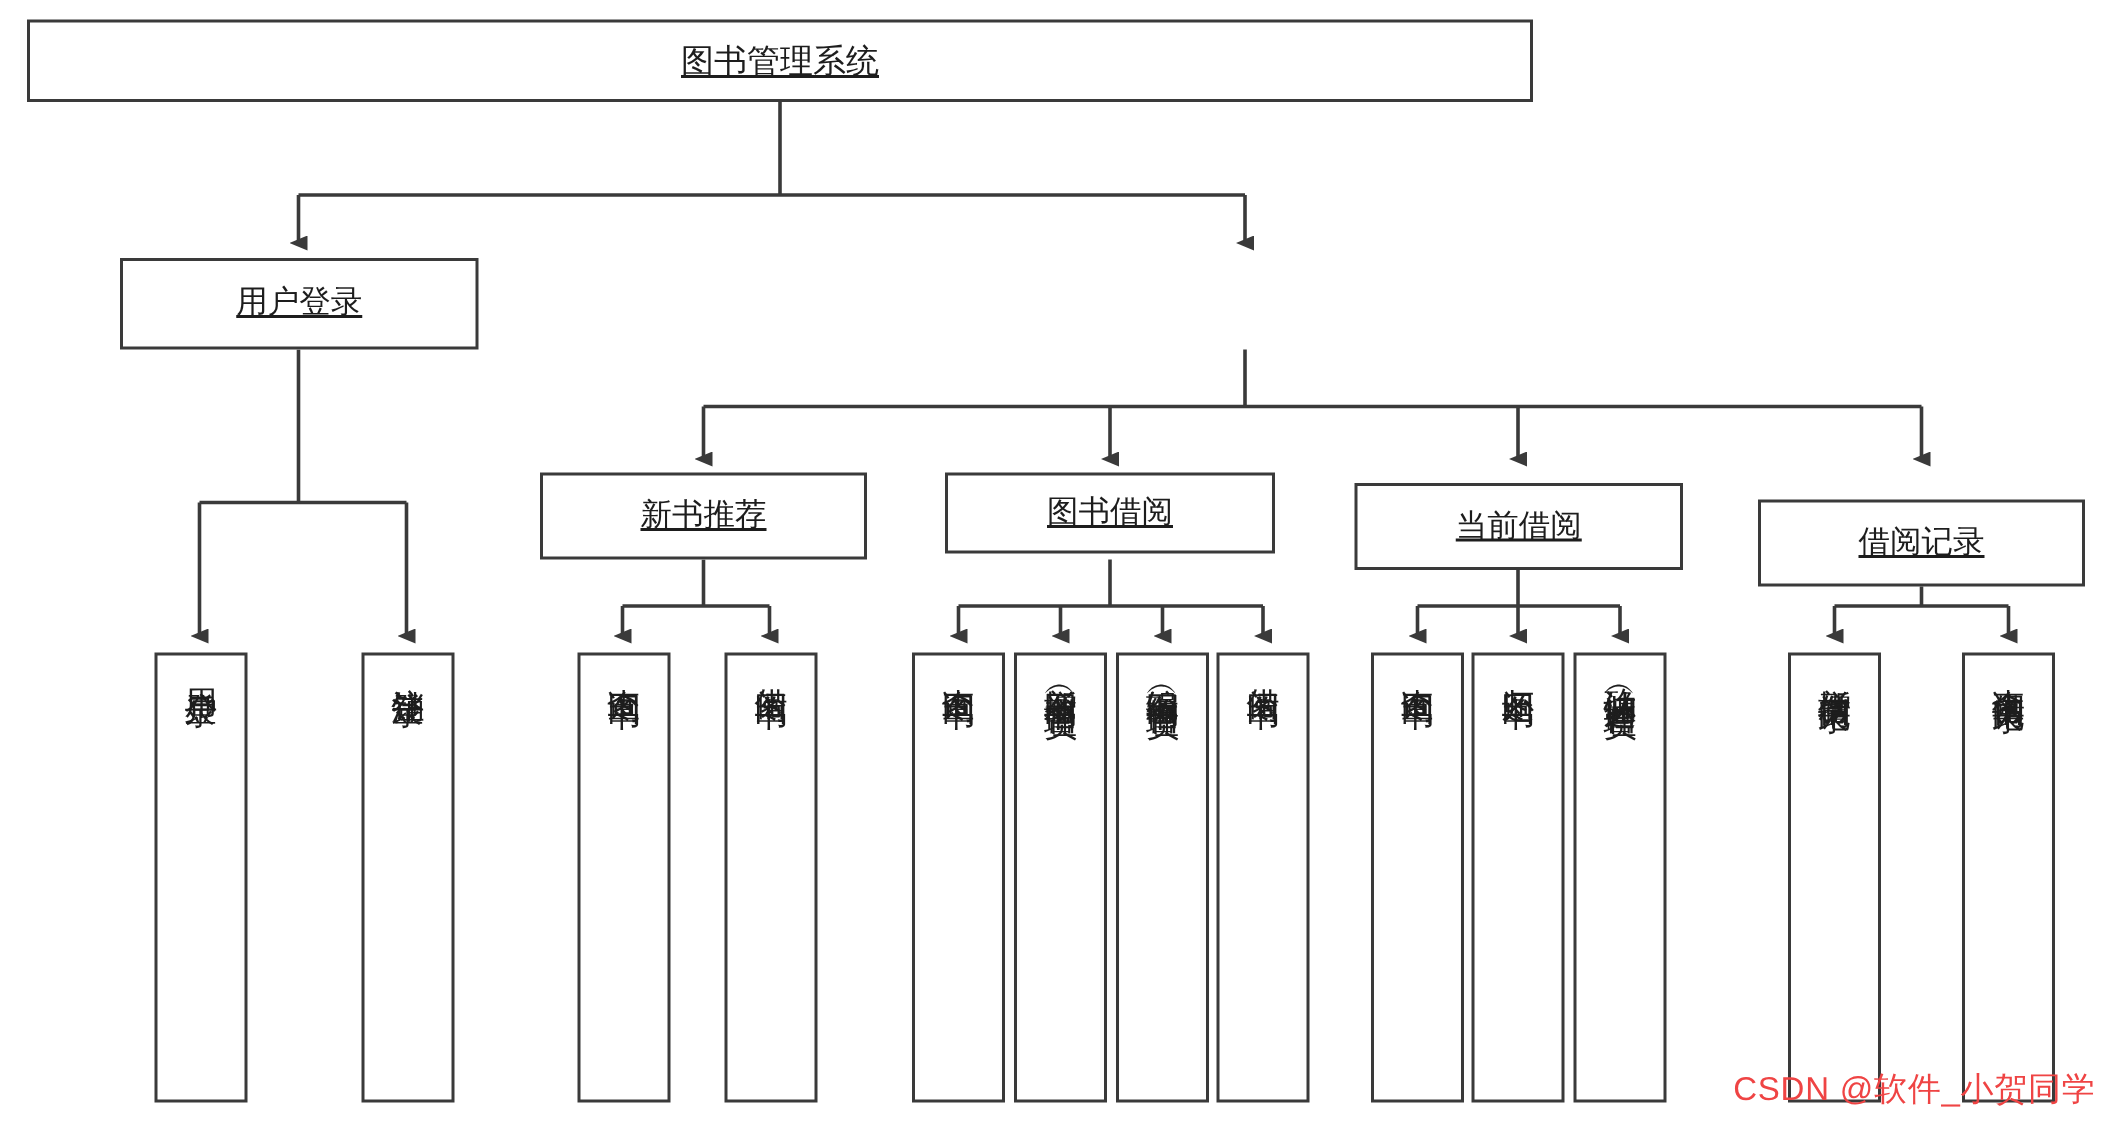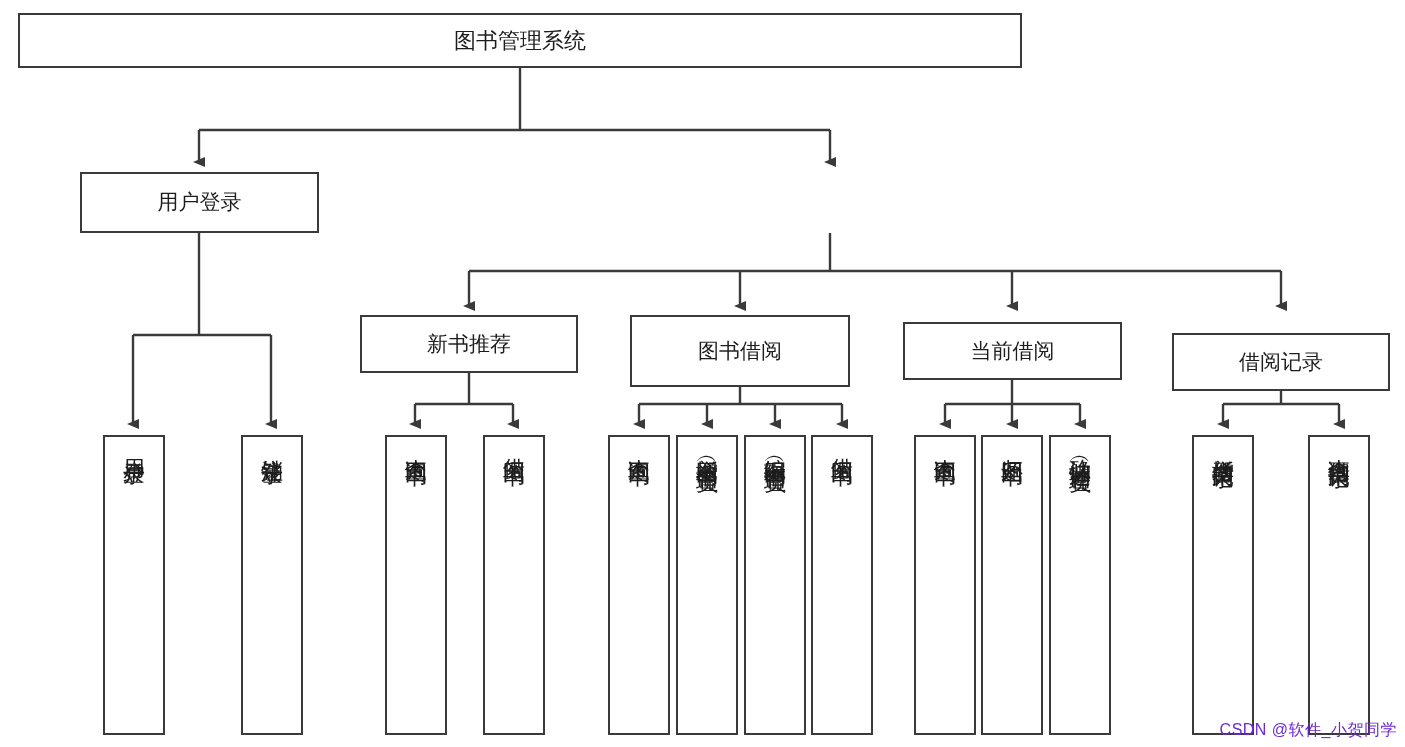--- a/index.html
+++ b/index.html
@@ -41,20 +41,21 @@
   }
   .node .label {
     display: block;
     text-align: center;
     line-height: 1.18;
     white-space: pre;
   }
   
   .node.horiz .label {
     font-size: 21px;
+    text-decoration: underline;
   }
   .node.root .label {
     font-size: 22px;
   }
   
   .node.vert {
     align-items: flex-start;
     justify-content: center;
     padding-top: 4px;
   }
@@ -63,22 +64,22 @@
     text-orientation: upright;
     font-size: 22px;
     letter-spacing: 2px;
     line-height: 1;
   }
   
   #watermark {
     position: absolute;
     right: 8px;
     bottom: 6px;
-    font-size: 16px;
-    color: #6d28d9;
+    font-size: 22px;
+    color: #ef4444;
     letter-spacing: 0.5px;
     z-index: 3;
     white-space: pre;
   }
 </style>
 </head>
 <body>
 
 <div id="canvas">
 
@@ -140,21 +141,21 @@
 
   <div class="node horiz" style="left:80px; top:172px; width:239px; height:61px;">
     <span class="label">用户登录</span>
   </div>
 
 
   <div class="node horiz" style="left:360px; top:315px; width:218px; height:58px;">
     <span class="label">新书推荐</span>
   </div>
 
-  <div class="node horiz" style="left:630px; top:315px; width:220px; height:72px;">
+  <div class="node horiz" style="left:630px; top:315px; width:220px; height:54px;">
     <span class="label">图书借阅</span>
   </div>
 
   <div class="node horiz" style="left:903px; top:322px; width:219px; height:58px;">
     <span class="label">当前借阅</span>
   </div>
 
   <div class="node horiz" style="left:1172px; top:333px; width:218px; height:58px;">
     <span class="label">借阅记录</span>
   </div>

